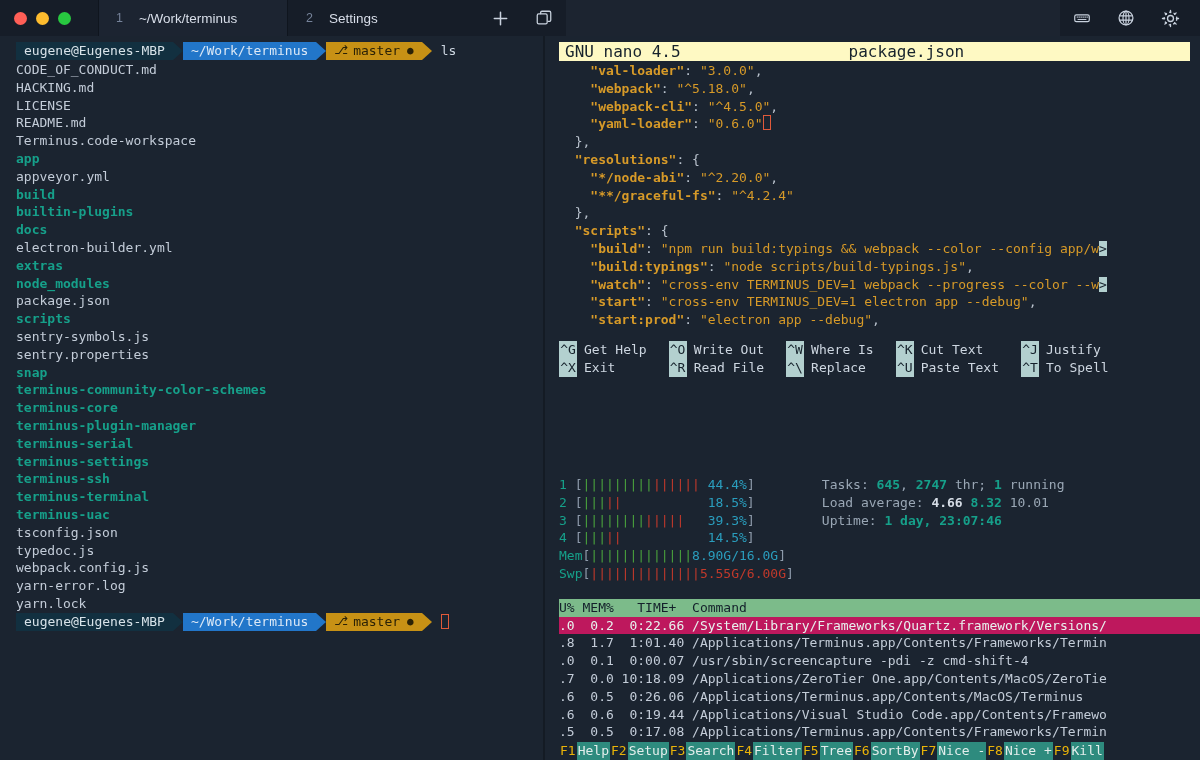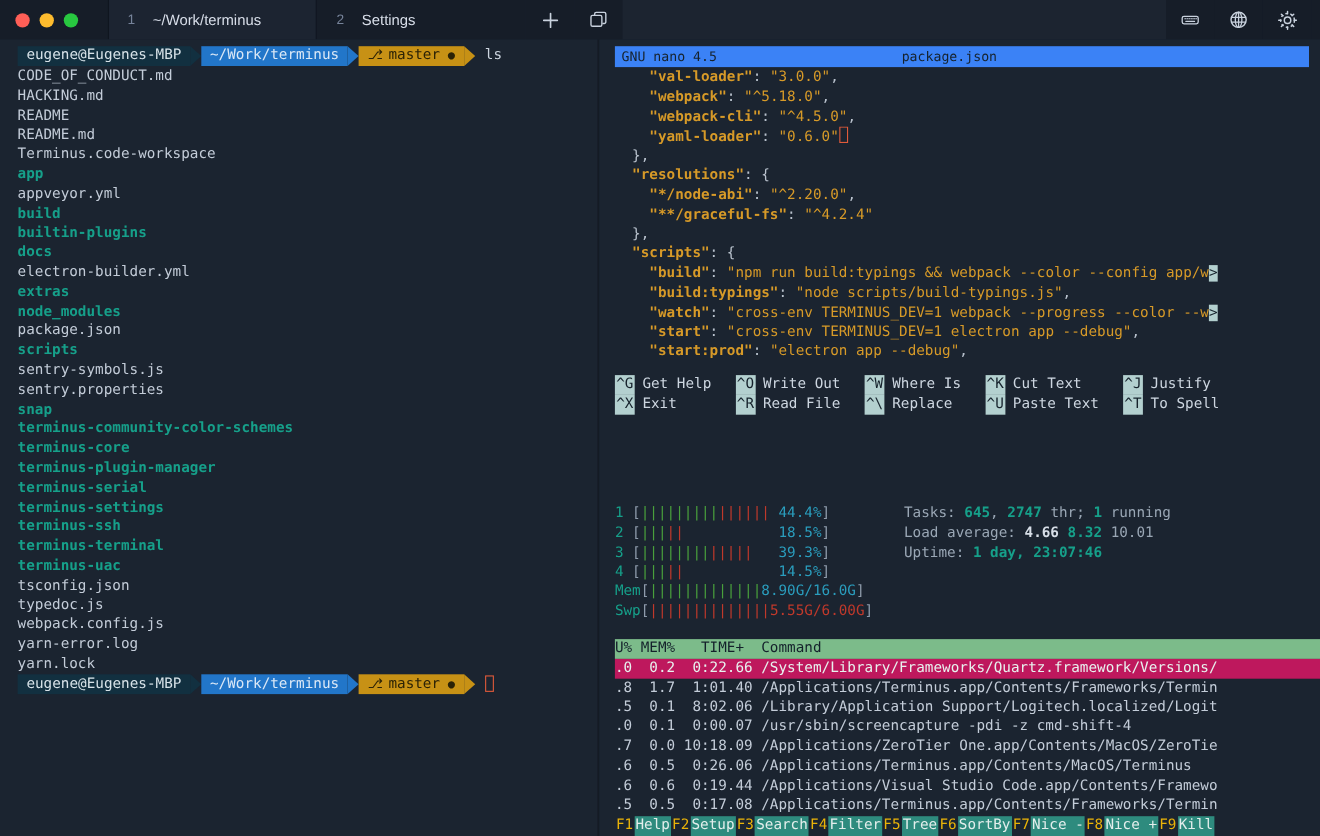--- a/index.html
+++ b/index.html
@@ -80,22 +80,22 @@
   }
 
   .ls{margin-top:1px;}
   .ls .row{height:17.8px;white-space:pre;}
   .f-file{color:#c3ccd8;}
   .f-dir{color:#16a08a;font-weight:bold;}
 
   
   .nano{padding:6px 10px 0 14px;}
   .nano-title{
-    background:#3b82f6;color:#16222c;height:19px;display:flex;align-items:center;
-    padding:0 6px;white-space:pre;font-size:12px;
+    background:#fef9c3;color:#16222c;height:19px;display:flex;align-items:center;
+    padding:0 6px;white-space:pre;font-size:16px;
   }
   .nano-title .nt-app{margin-right:0;}
   .nano-body{padding-top:1px;}
   .nl{height:17.8px;white-space:pre;overflow:hidden;}
   .k{color:#d79a28;font-weight:bold;}
   .s{color:#d79a28;}
   .p{color:#b9c2cd;}
   .more{background:#b3d0cf;color:#16222c;}
   .nano-keys{margin-top:12px;display:flex;gap:0;}
   .kgrp{display:flex;margin-right:22px;}
@@ -203,21 +203,21 @@
           <span>master</span>
           <span class="gitdot">●</span>
         </span>
         <span class="arr arr-git-end"></span>
         <span class="cmd">ls</span>
       </div>
 
       <div class="ls" id="ls-list">
           <div class="row"><span class="f-file">CODE_OF_CONDUCT.md</span></div>
           <div class="row"><span class="f-file">HACKING.md</span></div>
-          <div class="row"><span class="f-file">README</span></div>
+          <div class="row"><span class="f-file">LICENSE</span></div>
           <div class="row"><span class="f-file">README.md</span></div>
           <div class="row"><span class="f-file">Terminus.code-workspace</span></div>
           <div class="row"><span class="f-dir">app</span></div>
           <div class="row"><span class="f-file">appveyor.yml</span></div>
           <div class="row"><span class="f-dir">build</span></div>
           <div class="row"><span class="f-dir">builtin-plugins</span></div>
           <div class="row"><span class="f-dir">docs</span></div>
           <div class="row"><span class="f-file">electron-builder.yml</span></div>
           <div class="row"><span class="f-dir">extras</span></div>
           <div class="row"><span class="f-dir">node_modules</span></div>
@@ -362,21 +362,20 @@
             <div class="sysline"><span>Load average: </span><span class="w">4.66</span><span> </span><b>8.32</b><span> </span><span>10.01</span></div>
             <div class="sysline"><span>Uptime: </span><b>1 day, 23:07:46</b></div>
           </div>
         </div>
 
         <div class="proc">
           <div class="phead">U% MEM%   TIME+  Command</div>
           <div id="proc-rows">
               <div class="prow sel">.0  0.2  0:22.66 /System/Library/Frameworks/Quartz.framework/Versions/</div>
               <div class="prow">.8  1.7  1:01.40 /Applications/Terminus.app/Contents/Frameworks/Termin</div>
-              <div class="prow">.5  0.1  8:02.06 /Library/Application Support/Logitech.localized/Logit</div>
               <div class="prow">.0  0.1  0:00.07 /usr/sbin/screencapture -pdi -z cmd-shift-4</div>
               <div class="prow">.7  0.0 10:18.09 /Applications/ZeroTier One.app/Contents/MacOS/ZeroTie</div>
               <div class="prow">.6  0.5  0:26.06 /Applications/Terminus.app/Contents/MacOS/Terminus</div>
               <div class="prow">.6  0.6  0:19.44 /Applications/Visual Studio Code.app/Contents/Framewo</div>
               <div class="prow">.5  0.5  0:17.08 /Applications/Terminus.app/Contents/Frameworks/Termin</div>
             </div>
           <div class="fkeys" id="fkeys">
               <span class="fk-n">F1</span>
               <span class="fk-l">Help  </span>
               <span class="fk-n">F2</span>

